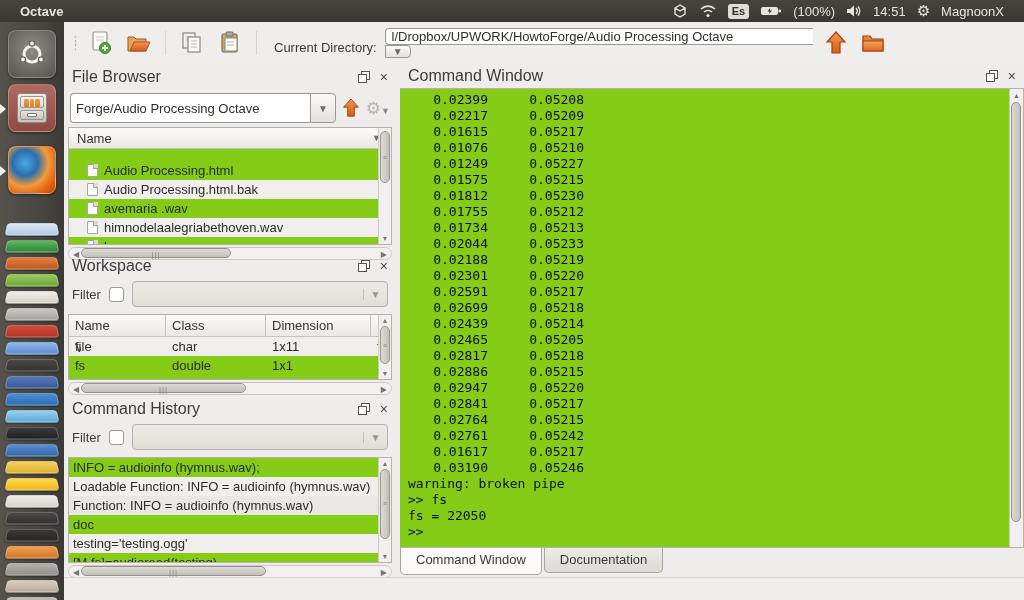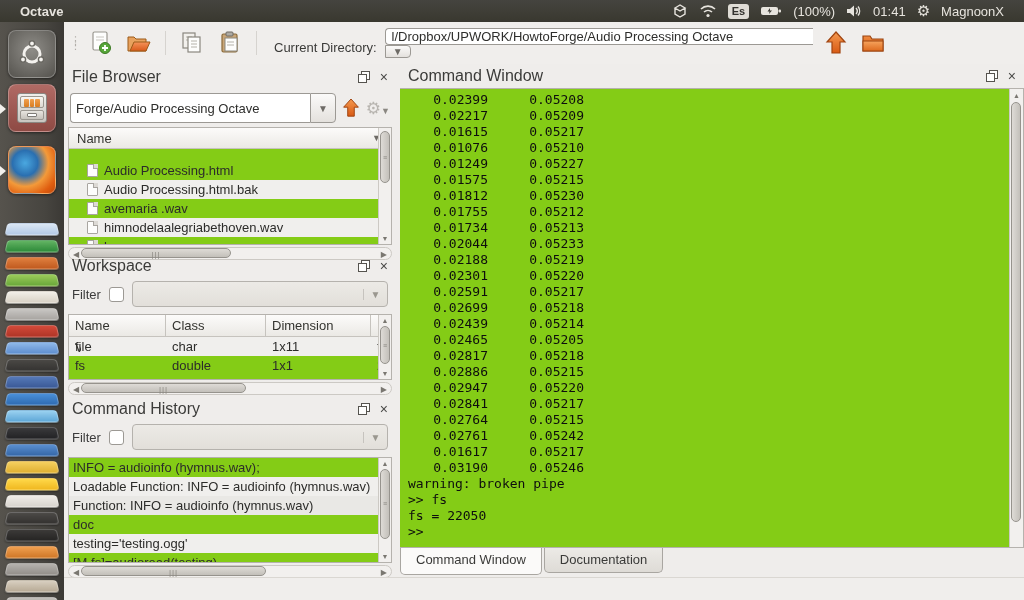--- a/index.html
+++ b/index.html
@@ -118,21 +118,21 @@
           <path d="M10 3 L7.5 6.4 L9.5 6.4 L9 9 L12 5.4 L10 5.4 Z" fill="#3c3b35"></path>
         </svg>
     </span>
     <span>(100%)</span>
     <span class="trayicon">
       <svg width="16" height="14" viewBox="0 0 16 14">
           <path d="M1 5 L4 5 L8 1.5 L8 12.5 L4 9 L1 9 Z" fill="#e7e4de"></path>
           <path d="M10 4 A4.5 4.5 0 0 1 10 10 M12 2.5 A7 7 0 0 1 12 11.5" fill="none" stroke="#e7e4de" stroke-width="1.4"></path>
         </svg>
     </span>
-    <span>01:41</span>
+    <span>14:51</span>
     <span class="trayicon" style="font-size:15px; color:#e7e4de;">⚙</span>
     <span>MagnoonX</span>
   </div>
 </div>
 
 <div id="launcher" class="abs">
   <div class="biglauncher dash-bg" style="top:8px;">
     <svg width="30" height="30" viewBox="0 0 30 30">
         <circle cx="15" cy="15" r="8" fill="none" stroke="#f4f2ee" stroke-width="3"></circle>
         <circle cx="15" cy="4.5" r="2.6" fill="#f4f2ee" stroke="#6a6862" stroke-width="1.4"></circle>

